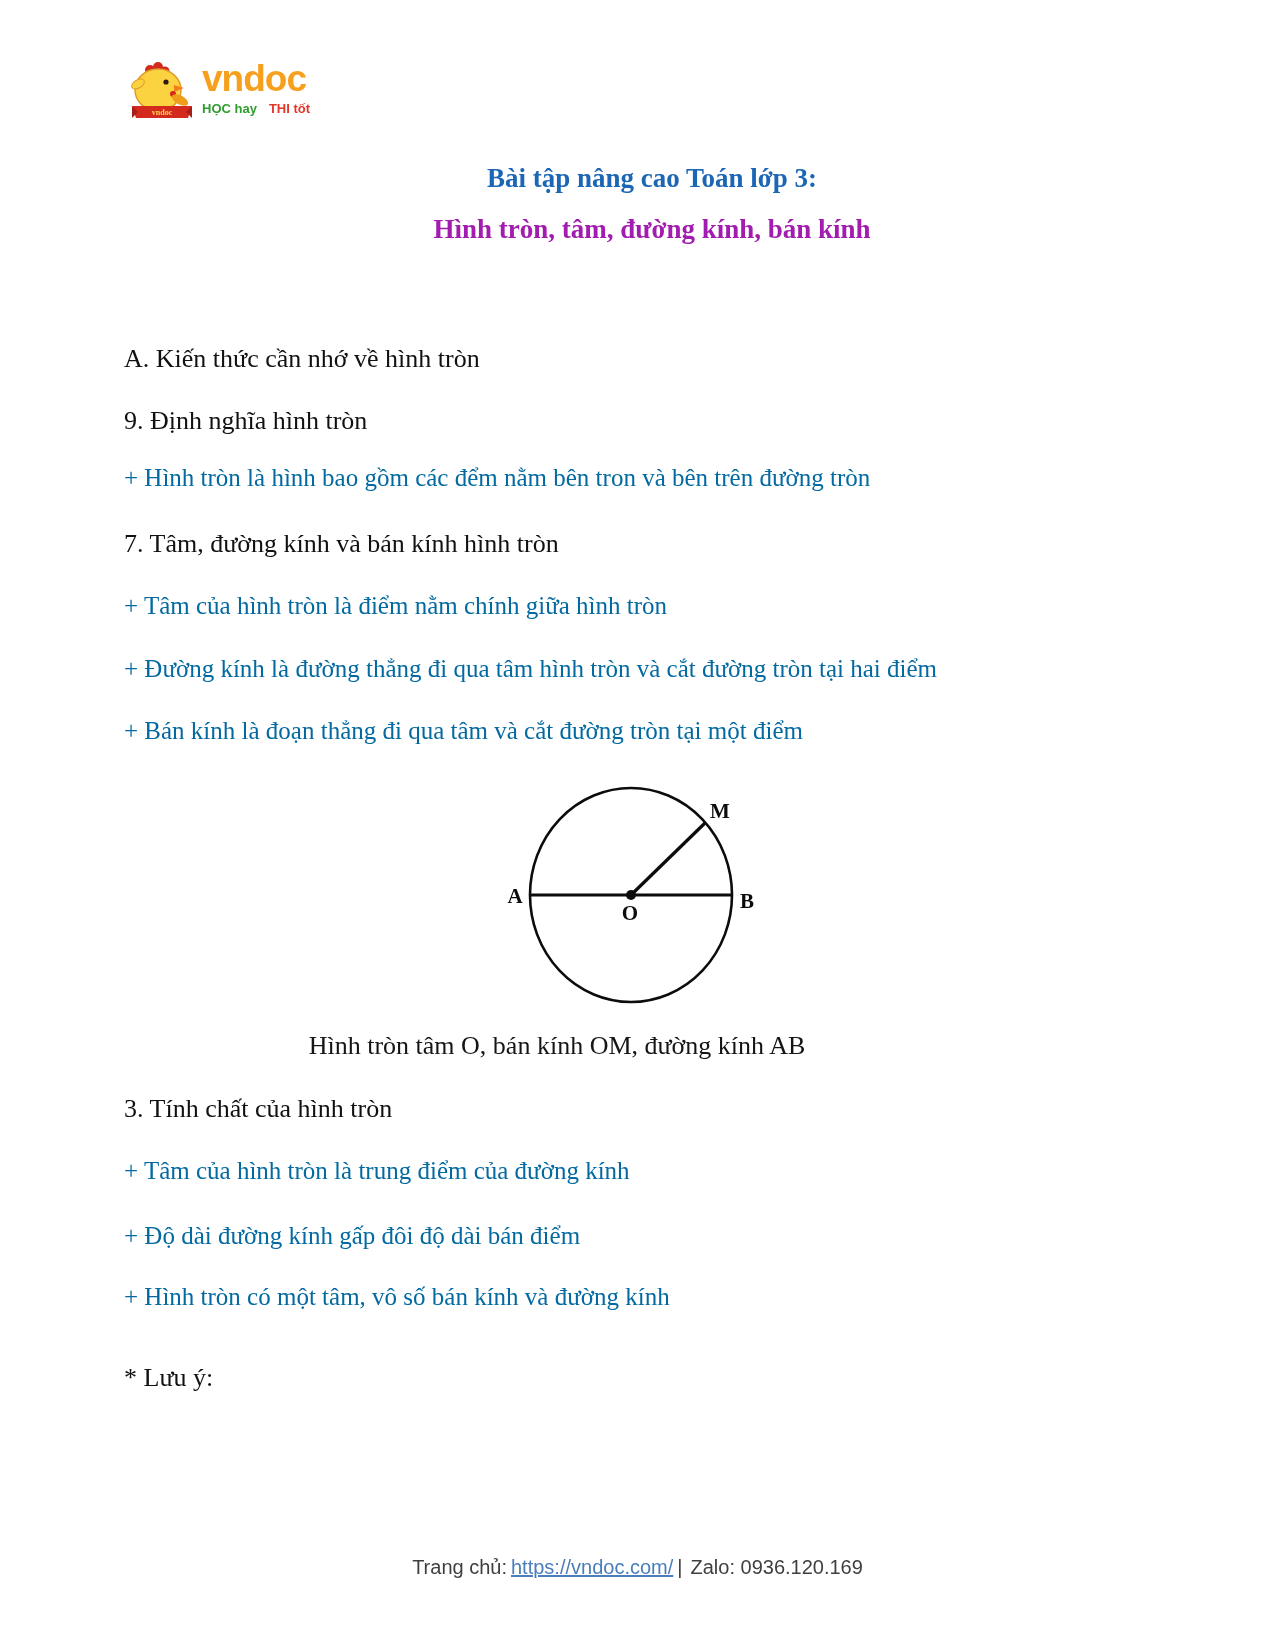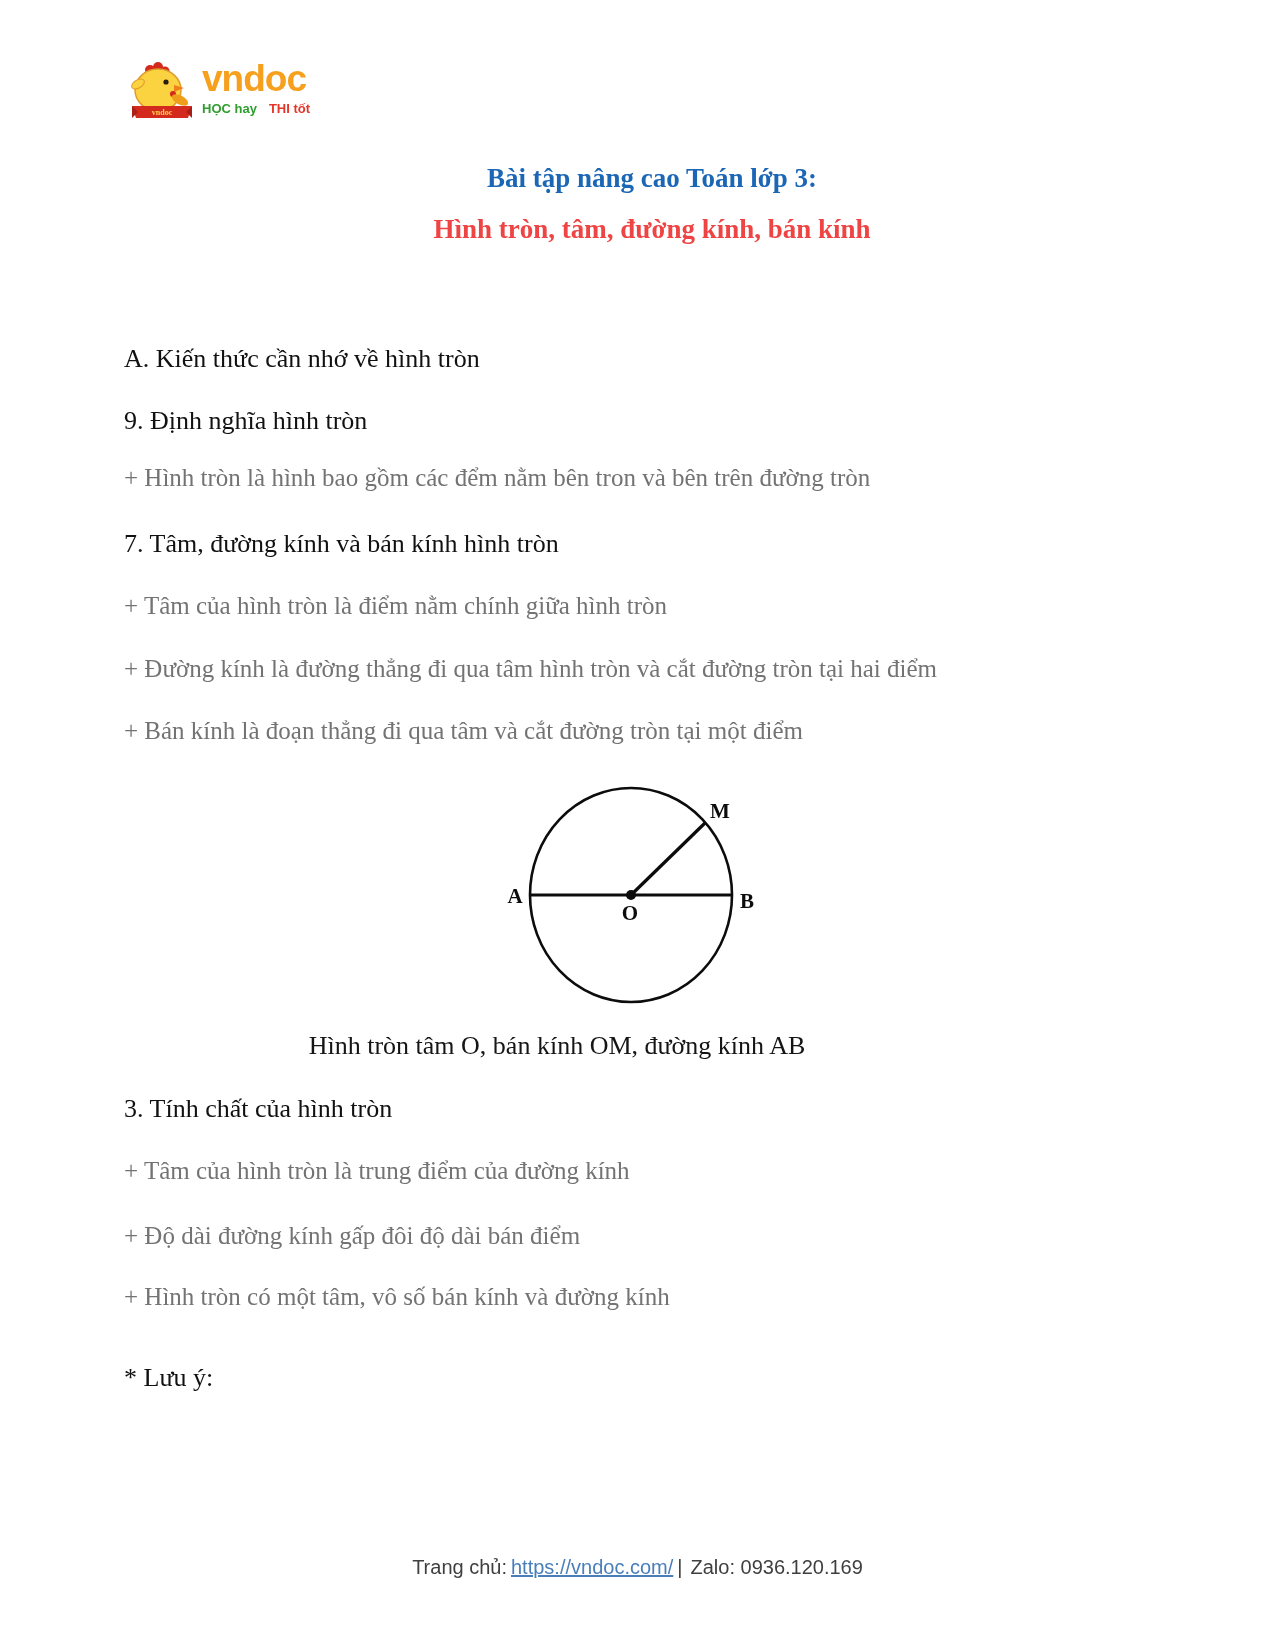--- a/index.html
+++ b/index.html
@@ -7,24 +7,24 @@
   body {
     width:1275px; height:1650px;
     position:relative;
     font-family:"Liberation Serif","DejaVu Serif",serif;
     color:#1a1a1a;
     overflow:hidden;
   }
   .abs { position:absolute; line-height:1.15; }
   .lm { left:124px; right:60px; }
   .heading { font-weight:normal; font-size:26px; color:#111; }
-  .body-line { font-size:25px; color:#737373; }
+  .body-line { font-size:25px; color:#0369a1; }
   .doc-title { left:124px; right:95px; text-align:center; font-weight:bold; font-size:27px; }
   .title-blue { color:#1c67b5;margin-top:12px; }
-  .title-red { color:#ef4444; }
+  .title-red { color:#a21caf; }
   .caption { left:0; width:1114px; text-align:center; font-size:26px; color:#151515; }
   .footer {
     left:0; width:1275px; text-align:center;
     font-family:"Liberation Sans","DejaVu Sans",sans-serif;
     font-size:20px; color:#3f3f3f;
   }
   .footer a { color:#4a7ebb; text-decoration:underline; }
   .footer span { margin:0 4px; }
 
   

